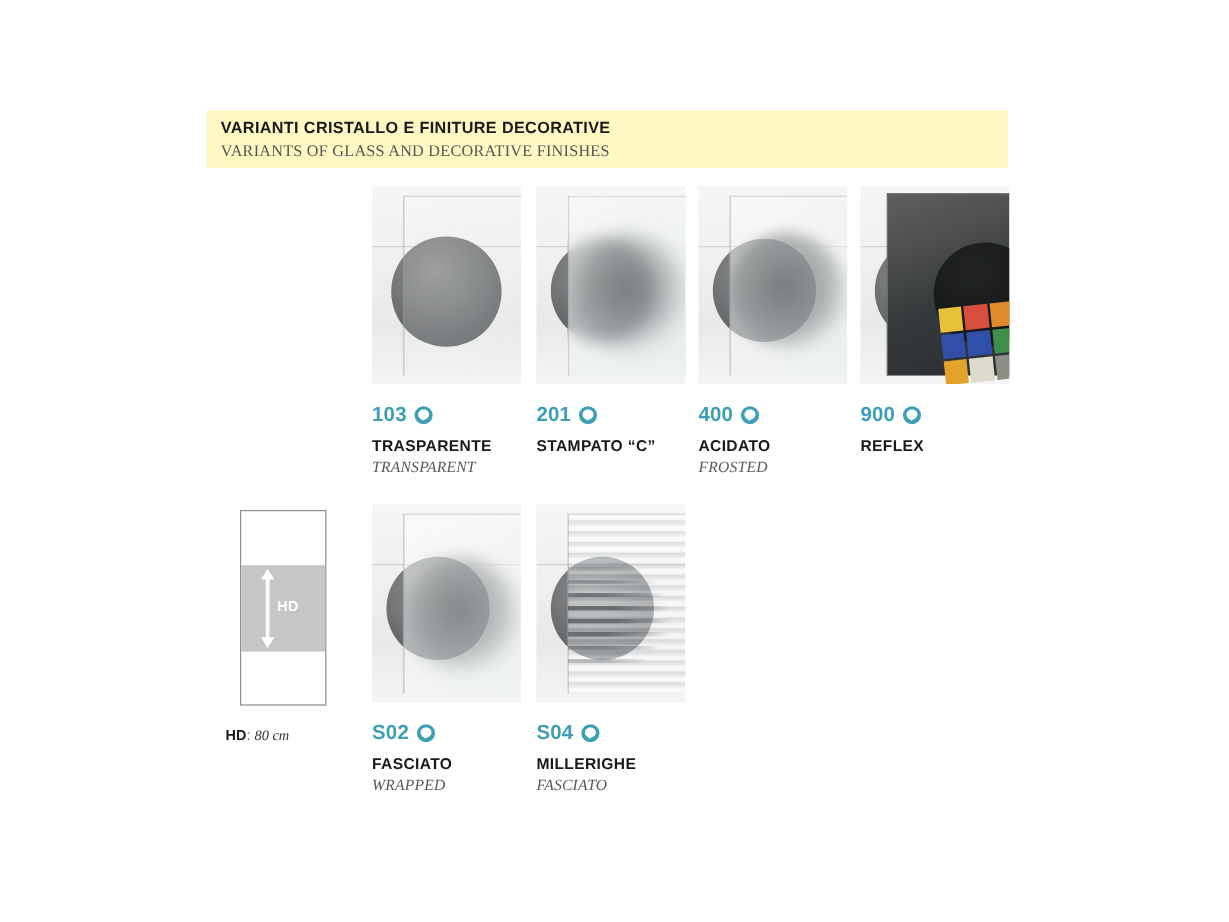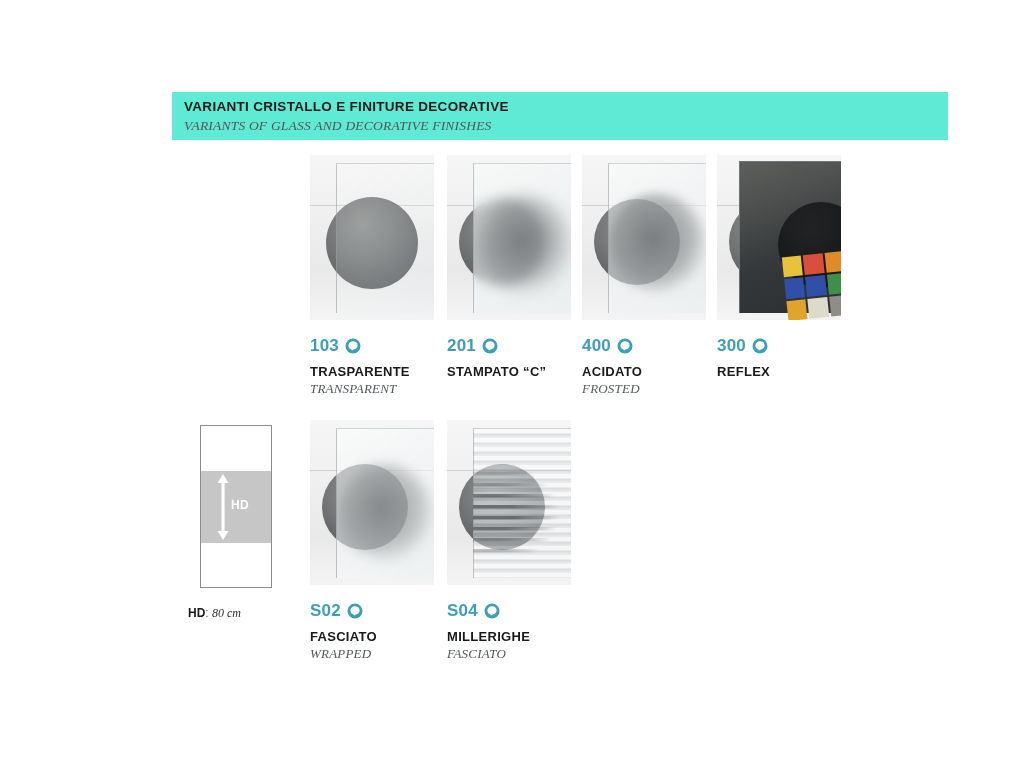--- a/index.html
+++ b/index.html
@@ -13,37 +13,36 @@
     position: relative;
     font-family: "Liberation Sans", sans-serif;
     overflow: hidden;
   }
 
   
   .header-band {
     position: absolute;
     left: 172px;
     top: 92px;
-    width: 776px;
+    width: 668px;
     height: 48px;
-    background: #5eead4;
+    background: #fef9c3;
     box-sizing: border-box;
     padding: 7px 0 0 12px;
   }
   .header-title {
     font-size: 13.5px;
     font-weight: bold;
     letter-spacing: 0.3px;
     color: #1a1a1a;
     line-height: 16px;
     white-space: nowrap;
   }
   .header-subtitle {
     font-family: "Liberation Serif", serif;
-    font-style: italic;
     font-size: 13.5px;
     color: #555555;
     line-height: 17px;
     letter-spacing: 0.2px;
     margin-top: 2px;
     white-space: nowrap;
   }
 
   
   .row {
@@ -393,21 +392,21 @@
         <i style="background:#2f4fa8"></i>
         <i style="background:#2f4fa8"></i>
         <i style="background:#3e8f4a"></i>
         <i style="background:#e2a32c"></i>
         <i style="background:#dcdacb"></i>
         <i style="background:#8e8d86"></i>
       </div>
     </div>
     <div class="caption">
       <div class="code-line">
-        <span class="code">300</span>
+        <span class="code">900</span>
         <svg class="glass-icon" viewBox="0 0 16 16">
           <circle cx="8" cy="8" r="7.5" fill="#3c9fb6"></circle>
           <path d="M8 3.2 C10.4 3.2 12.6 4.7 12.6 7.2 C12.6 9.2 11.4 10.6 9.6 11.3 C8.6 11.7 7.6 12.1 7.2 12.6 C6.9 12.0 6.4 11.6 5.6 11.1 C4.2 10.2 3.4 9.0 3.4 7.4 C3.4 4.9 5.6 3.2 8 3.2 Z" fill="#ffffff"></path>
         </svg>
       </div>
       <div class="name">REFLEX</div>
       <div class="name-en"></div>
     </div>
   </div>
 

